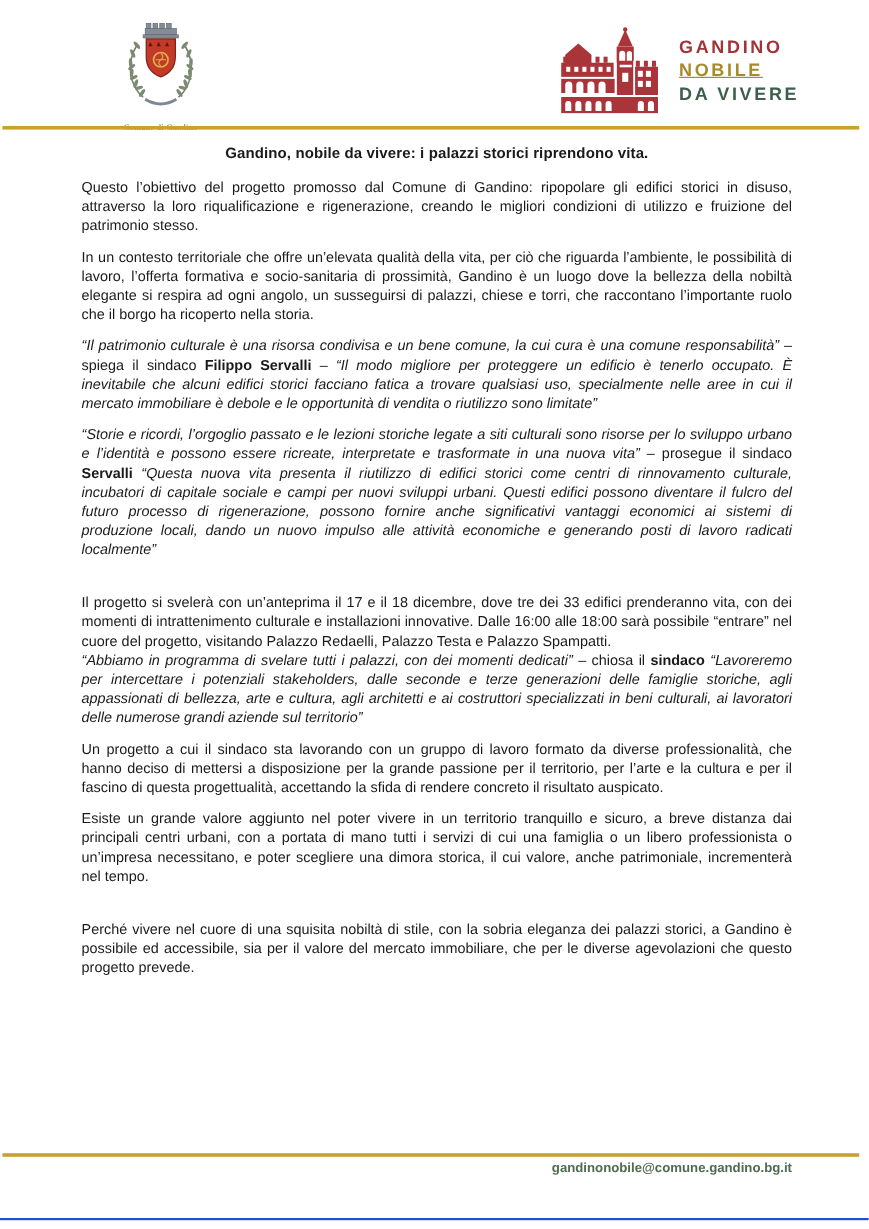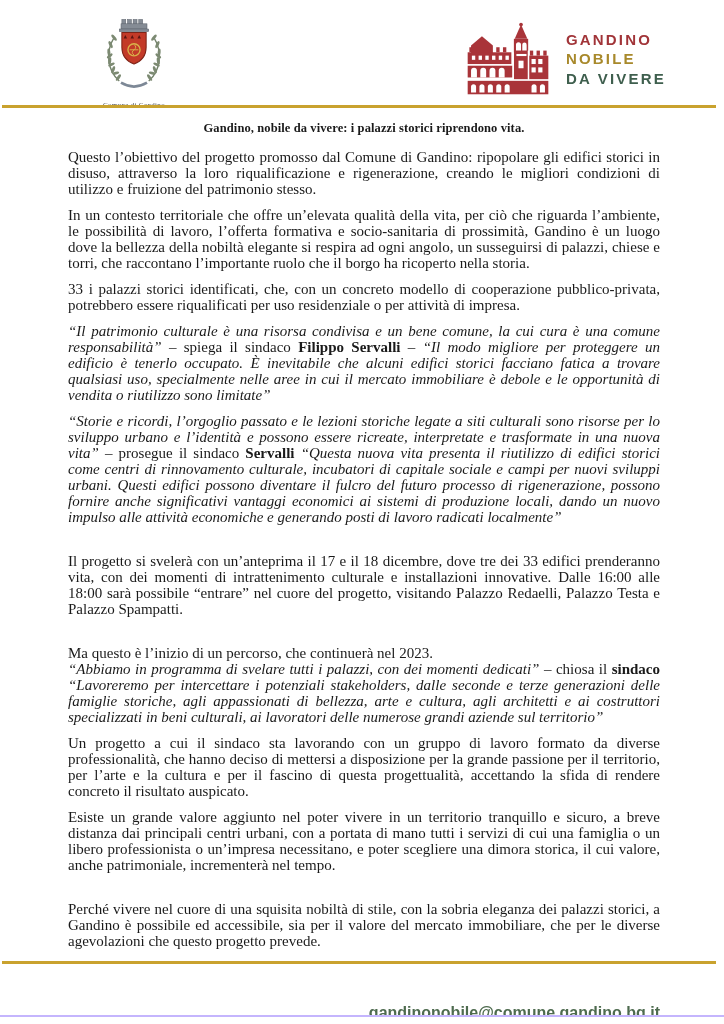--- a/index.html
+++ b/index.html
@@ -3,40 +3,40 @@
 <meta charset="utf-8">
 <style>
   :root{
     --gold:#C9A22E; --logoRed:#A13438; --logoGold:#A8892B; --logoGreen:#3F5F4E;
     --emailGreen:#4E6B4F; --ink:#1a1a1a;
   }
   *{box-sizing:border-box;}
   html,body{margin:0;padding:0;background:#ffffff;}
   .page{
     position:relative; width:724px; height:1017px; background:#fff;
-    border-bottom:2px solid #c4b5fd; overflow:hidden;
+    border-bottom:2px solid #1d4ed8; overflow:hidden;
     font-family:"Liberation Sans", sans-serif; color:var(--ink);
   }
   
   .header{position:absolute; top:12px; left:0; right:0; height:94px;}
   .logo-left{position:absolute; left:86px; top:2px; width:96px; text-align:center;}
   .crest-caption{font-family:"Liberation Serif", serif; font-size:7px; color:#4a4a4a; letter-spacing:.3px; margin-top:1px;}
   .logo-right{position:absolute; right:58px; top:10px; display:flex; align-items:center; gap:16px;}
   .logo-words{font-weight:700; font-size:15px; letter-spacing:2.2px; line-height:1.3; font-family:"Liberation Sans",sans-serif;}
-  .word-red{color:var(--logoRed);} .word-gold{color:var(--logoGold);} .word-green{color:var(--logoGreen);}
+  .word-red{color:var(--logoRed);} .word-gold{color:var(--logoGold);text-decoration:underline;} .word-green{color:var(--logoGreen);}
   .rule{position:absolute; left:2px; right:8px; height:3px; background:var(--gold);}
   .rule.top{top:105px;}
   .rule.bottom{top:961px; height:2.5px;}
   
-  .doc{position:absolute; left:68px; width:592px; top:121px;font-family:Liberation Serif, serif;}
+  .doc{position:absolute; left:68px; width:592px; top:121px;}
   .doc-title{font-size:12.5px; font-weight:700; text-align:center; margin:0 0 13px 0; letter-spacing:.1px;}
-  .para{font-size:15px; line-height:16px; text-align:justify; margin:0 0 10px 0;}
+  .para{font-size:12px; line-height:16px; text-align:justify; margin:0 0 10px 0;}
   .para.tight{margin-bottom:0;margin-top:28px;}
   
-  .footer-email{position:absolute; top:968px; right:64px; font-size:16px; font-weight:700; color:var(--emailGreen);margin-top:36px;}
+  .footer-email{position:absolute; top:968px; right:64px; font-size:11px; font-weight:700; color:var(--emailGreen);}
 </style>
 </head>
 <body>
 
 <div class="page">
 
   <div class="header">
 
     <div class="logo-left">
       <svg width="78" height="82" viewBox="0 0 90 92" aria-hidden="true">
@@ -161,25 +161,23 @@
     </div>
   </div>
 
   <div class="rule top"></div>
 
   <div class="doc">
     <h1 class="doc-title">Gandino, nobile da vivere: i palazzi storici riprendono vita.</h1>
     <div id="paragraphs">
         <p class="para"><span>Questo l’obiettivo del progetto promosso dal Comune di Gandino: ripopolare gli edifici storici in disuso, attraverso la loro riqualificazione e rigenerazione, creando le migliori condizioni di utilizzo e fruizione del patrimonio stesso.</span></p>
         <p class="para"><span>In un contesto territoriale che offre un’elevata qualità della vita, per ciò che riguarda l’ambiente, le possibilità di lavoro, l’offerta formativa e socio-sanitaria di prossimità, Gandino è un luogo dove la bellezza della nobiltà elegante si respira ad ogni angolo, un susseguirsi di palazzi, chiese e torri, che raccontano l’importante ruolo che il borgo ha ricoperto nella storia.</span></p>
-        <p class="para"><span>33 i palazzi storici identificati, che, con un concreto modello di cooperazione pubblico-privata, potrebbero essere riqualificati per uso residenziale o per attività di impresa.</span></p>
         <p class="para"><span style="font-style: italic;">“Il patrimonio culturale è una risorsa condivisa e un bene comune, la cui cura è una comune responsabilità”</span><span> – spiega il sindaco </span><span style="font-weight: 700;">Filippo Servalli</span><span> – </span><span style="font-style: italic;">“Il modo migliore per proteggere un edificio è tenerlo occupato. È inevitabile che alcuni edifici storici facciano fatica a trovare qualsiasi uso, specialmente nelle aree in cui il mercato immobiliare è debole e le opportunità di vendita o riutilizzo sono limitate”</span></p>
         <p class="para"><span style="font-style: italic;">“Storie e ricordi, l’orgoglio passato e le lezioni storiche legate a siti culturali sono risorse per lo sviluppo urbano e l’identità e possono essere ricreate, interpretate e trasformate in una nuova vita”</span><span> – prosegue il sindaco </span><span style="font-weight: 700;">Servalli</span><span> </span><span style="font-style: italic;">“Questa nuova vita presenta il riutilizzo di edifici storici come centri di rinnovamento culturale, incubatori di capitale sociale e campi per nuovi sviluppi urbani. Questi edifici possono diventare il fulcro del futuro processo di rigenerazione, possono fornire anche significativi vantaggi economici ai sistemi di produzione locali, dando un nuovo impulso alle attività economiche e generando posti di lavoro radicati localmente”</span></p>
         <p class="para tight"><span>Il progetto si svelerà con un’anteprima il 17 e il 18 dicembre, dove tre dei 33 edifici prenderanno vita, con dei momenti di intrattenimento culturale e installazioni innovative. Dalle 16:00 alle 18:00 sarà possibile “entrare” nel cuore del progetto, visitando Palazzo Redaelli, Palazzo Testa e Palazzo Spampatti.</span></p>
-        <p class="para tight"><span>Ma questo è l’inizio di un percorso, che continuerà nel 2023.</span></p>
         <p class="para"><span style="font-style: italic;">“Abbiamo in programma di svelare tutti i palazzi, con dei momenti dedicati”</span><span> – chiosa il </span><span style="font-weight: 700;">sindaco</span><span> </span><span style="font-style: italic;">“Lavoreremo per intercettare i potenziali stakeholders, dalle seconde e terze generazioni delle famiglie storiche, agli appassionati di bellezza, arte e cultura, agli architetti e ai costruttori specializzati in beni culturali, ai lavoratori delle numerose grandi aziende sul territorio”</span></p>
         <p class="para"><span>Un progetto a cui il sindaco sta lavorando con un gruppo di lavoro formato da diverse professionalità, che hanno deciso di mettersi a disposizione per la grande passione per il territorio, per l’arte e la cultura e per il fascino di questa progettualità, accettando la sfida di rendere concreto il risultato auspicato.</span></p>
         <p class="para"><span>Esiste un grande valore aggiunto nel poter vivere in un territorio tranquillo e sicuro, a breve distanza dai principali centri urbani, con a portata di mano tutti i servizi di cui una famiglia o un libero professionista o un’impresa necessitano, e poter scegliere una dimora storica, il cui valore, anche patrimoniale, incrementerà nel tempo.</span></p>
         <p class="para tight"><span>Perché vivere nel cuore di una squisita nobiltà di stile, con la sobria eleganza dei palazzi storici, a Gandino è possibile ed accessibile, sia per il valore del mercato immobiliare, che per le diverse agevolazioni che questo progetto prevede.</span></p>
       </div>
   </div>
 
   <div class="rule bottom"></div>
   <div class="footer-email">gandinonobile@comune.gandino.bg.it</div>
 

